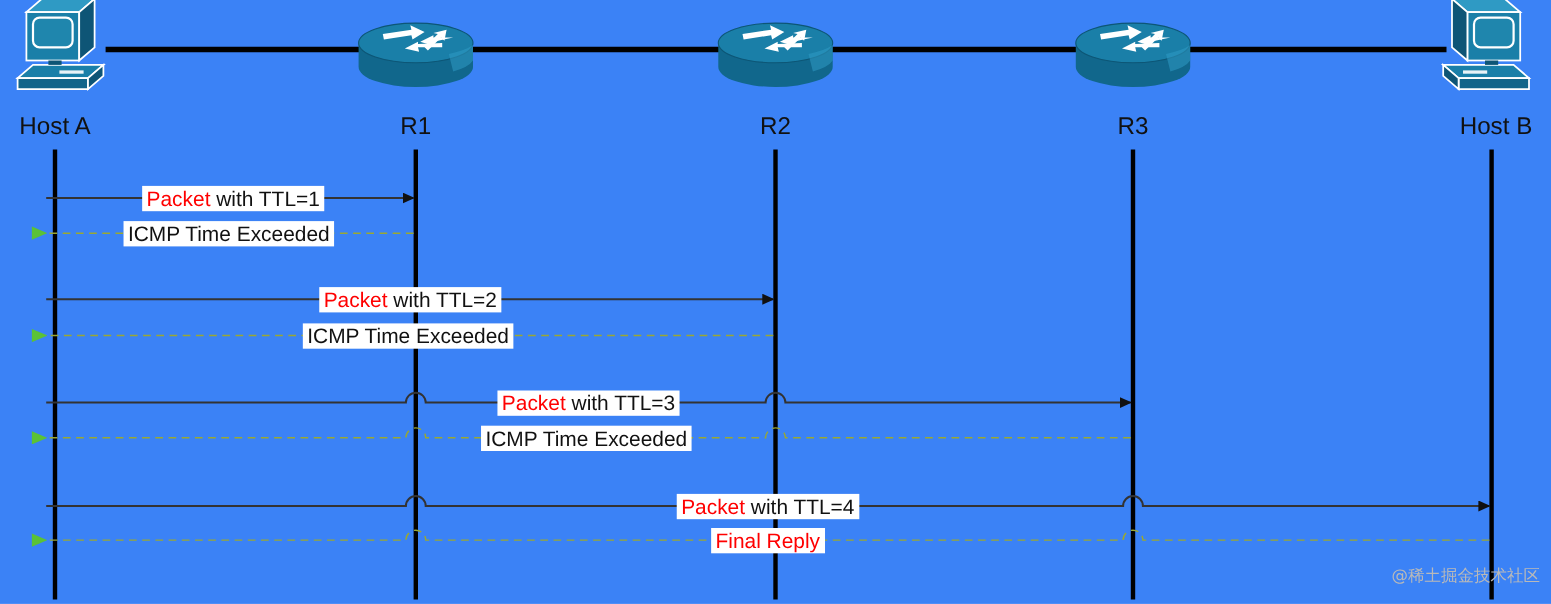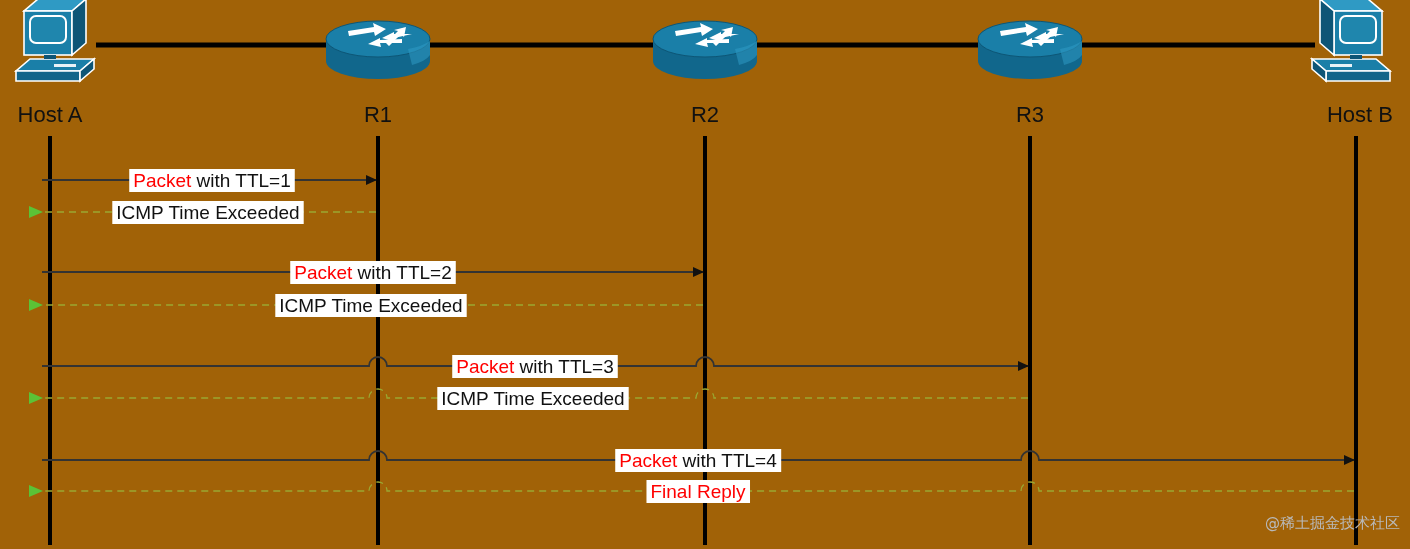--- a/index.html
+++ b/index.html
@@ -7,21 +7,21 @@
     padding: 0;
     background: #ffffff;
   }
   body {
     font-family: "Liberation Sans", sans-serif;
   }
   #stage {
     position: relative;
     width: 1410px;
     height: 549px;
-    background: #a16207;
+    background: #3b82f6;
     overflow: hidden;
   }
   #stage svg {
     position: absolute;
     top: 0;
     left: 0;
   }
   .node-label {
     font-family: "Liberation Sans", sans-serif;
     font-size: 22px;

